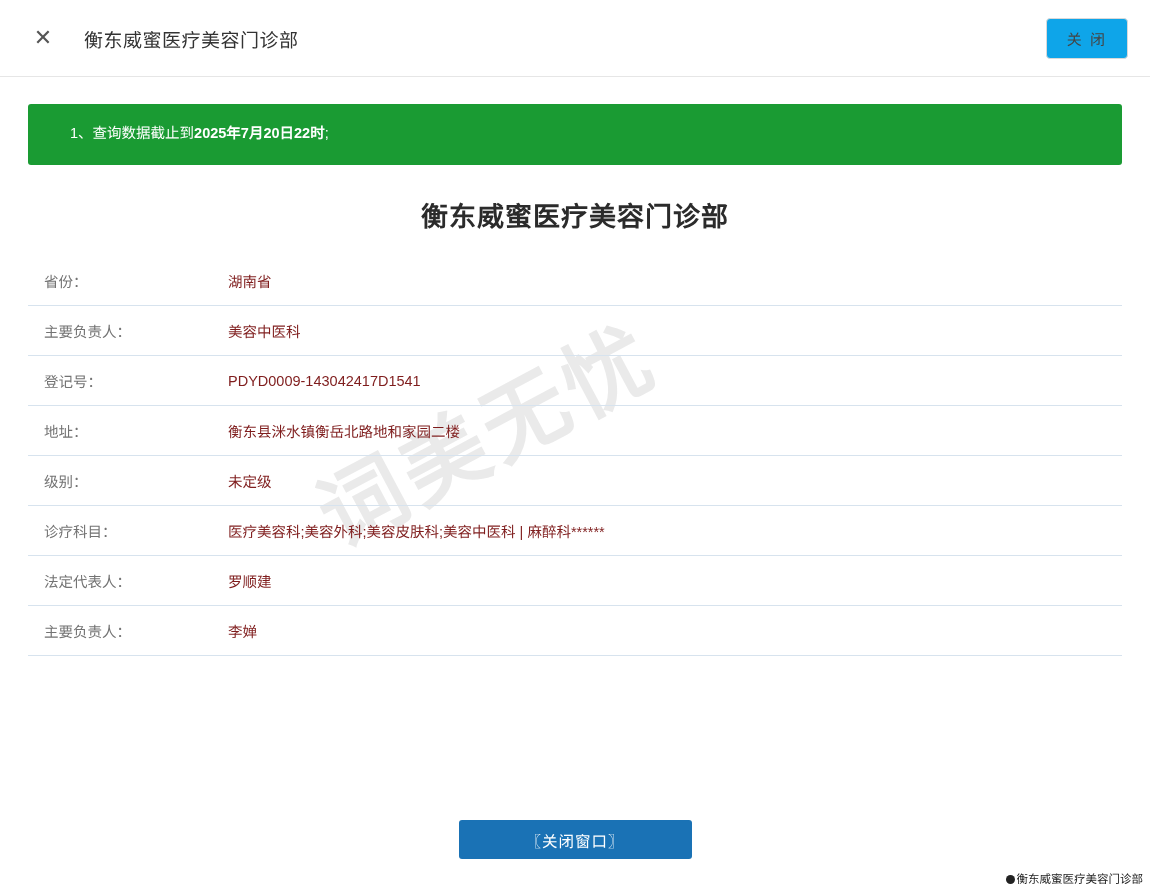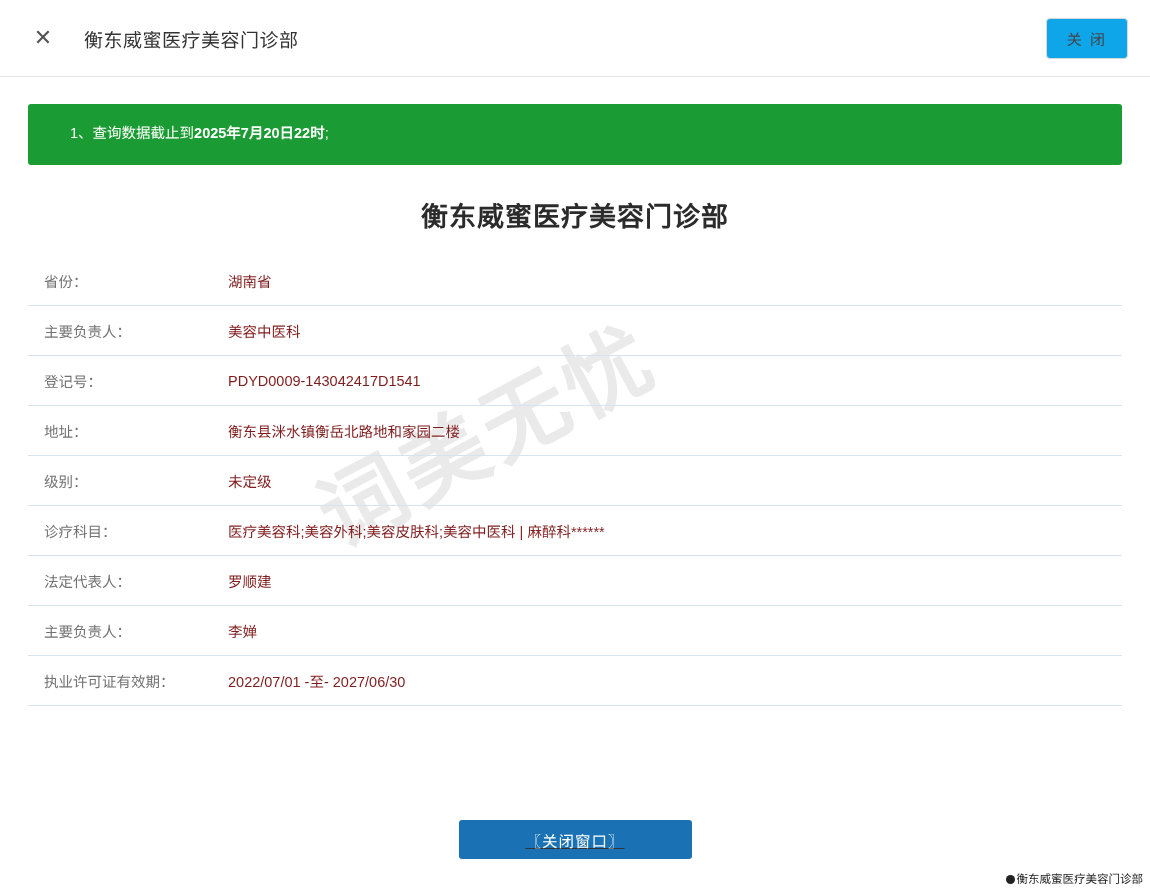--- a/index.html
+++ b/index.html
@@ -124,21 +124,20 @@
   }
 
   
   .footer {
     position: absolute;
     left: 0;
     right: 0;
     bottom: 30px;
     display: flex;
     justify-content: center;
-    text-decoration: underline;
   }
   .footer-btn {
     width: 233px;
     height: 39px;
     background: #1a72b5;
     color: #fff;
     border: none;
     border-radius: 3px;
     font-size: 15.5px;
     cursor: pointer;
@@ -212,24 +211,20 @@
         <td class="value">医疗美容科;美容外科;美容皮肤科;美容中医科 | 麻醉科******</td>
       </tr>
       <tr>
         <td class="label">法定代表人：</td>
         <td class="value">罗顺建</td>
       </tr>
       <tr>
         <td class="label">主要负责人：</td>
         <td class="value">李婵</td>
       </tr>
-      <tr>
-        <td class="label">执业许可证有效期：</td>
-        <td class="value">2022/07/01 -至- 2027/06/30</td>
-      </tr>
     </tbody>
   </table>
 </div>
 
 <div class="footer">
   <button class="footer-btn">〖关闭窗口〗</button>
 </div>
 
 <div class="credit">
   <span class="dot"></span><span>衡东威蜜医疗美容门诊部</span>

